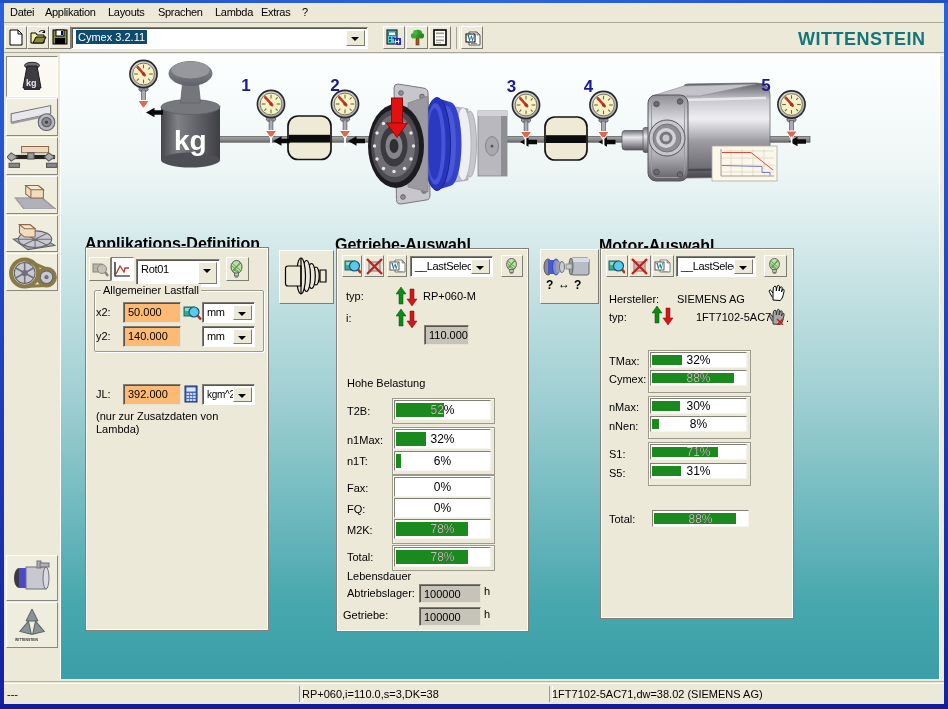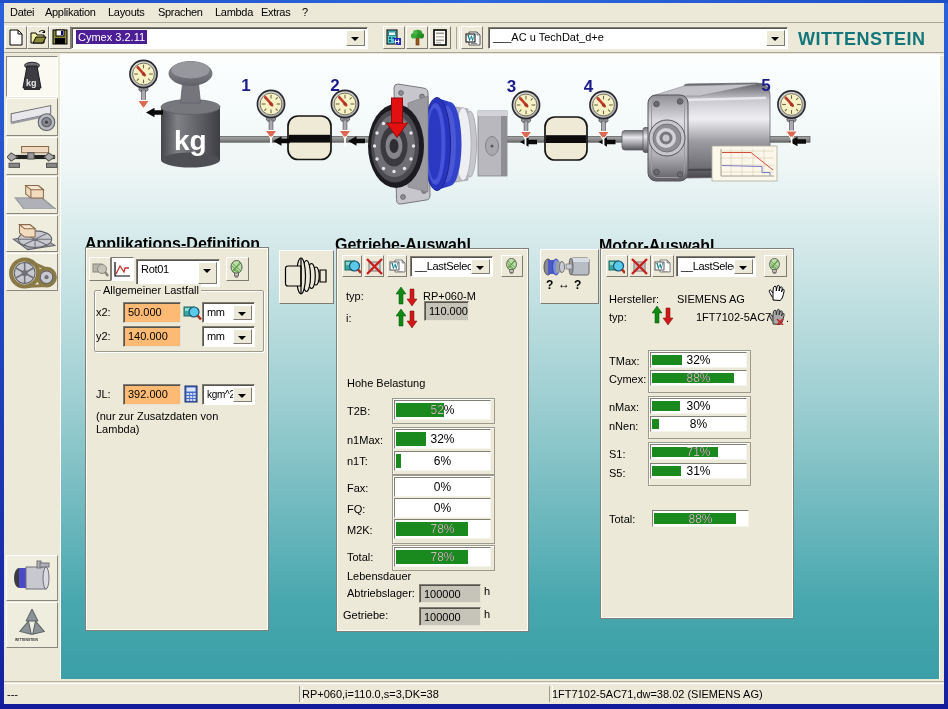--- a/index.html
+++ b/index.html
@@ -92,21 +92,21 @@
   </div>
   <div class="tbtn" style="left:49px;top:26px">
     <svg width="16" height="16" viewBox="0 0 16 16">
         <rect x="1" y="1" width="14" height="14" fill="#8A8A38" stroke="#000"></rect>
         <rect x="4" y="1" width="8" height="6" fill="#fff" stroke="#000"></rect>
         <rect x="9" y="2" width="2" height="4" fill="#00007A"></rect>
         <rect x="3" y="9" width="10" height="6" fill="#000"></rect>
       </svg>
   </div>
   <div class="combo" style="left:71px;top:27px;width:297px;height:22px">
-    <span class="cartxt" style="background:#4c1d95;color:#fff;padding:1px 2px;top:2px;">Cymex 3.2.11</span>
+    <span class="cartxt" style="background:#0c4a6e;color:#fff;padding:1px 2px;top:2px;">Cymex 3.2.11</span>
     <div class="cabtn">
         <i></i>
       </div>
   </div>
   <div class="tbtn" style="left:383px;top:26px">
     <svg width="17" height="17" viewBox="0 0 17 17">
         <rect x="1" y="1" width="10" height="14" fill="#5BC8D8" stroke="#000"></rect>
         <rect x="2.5" y="3" width="7" height="3.5" fill="#E8F8FC" stroke="#06656E" stroke-width=".7"></rect>
         <rect x="3" y="8" width="2" height="2" fill="#06656E"></rect>
         <rect x="6.5" y="8" width="2" height="2" fill="#06656E"></rect>
@@ -136,26 +136,20 @@
   </div>
   <div class="abs" style="left:456px;top:27px;width:2px;height:22px;border-left:1px solid #A9A699;border-right:1px solid #fff"></div>
   <div class="tbtn" style="left:461px;top:26px">
     <svg width="18" height="18" viewBox="0 0 18 18">
         <path d="M5 3h8l3 3v10H5z" fill="#fff" stroke="#555"></path>
         <rect x="2" y="5" width="9" height="8" fill="#fff" stroke="#000"></rect>
         <text x="3" y="12" font-size="8" font-weight="bold" fill="#0E7A8A" font-family="Liberation Serif">W</text>
         <path d="M13 3l3 3h-3z" fill="#C6C3B8" stroke="#555" stroke-width=".6"></path>
         <rect x="7" y="14" width="6" height="1" fill="#888"></rect>
       </svg>
-  </div>
-  <div class="combo" style="left:488px;top:27px;width:300px;height:22px">
-    <span class="cartxt">___AC u TechDat_d+e</span>
-    <div class="cabtn">
-        <i></i>
-      </div>
   </div>
   <div id="logo" class="abs">WITTENSTEIN</div>
 
   <div id="sidebar" class="abs">
     <div class="sbtn" style="top:2px;height:41px;background:#FBFAF2;border-color:#8a887e #fff #fff #8a887e">
       <svg width="50" height="39" viewBox="0 0 50 39">
           <ellipse cx="25" cy="8.5" rx="7.5" ry="3.2" fill="#6E6E74" stroke="#26262A"></ellipse>
           <path d="M20 9 L16 31 h18 L30 9 z" fill="#3C3C42" stroke="#1A1A1E"></path>
           <path d="M17 30h16v3H17z" fill="#2E2E34"></path>
           <text x="19" y="29" font-size="9" font-weight="bold" fill="#E8E8E8">kg</text>
@@ -589,21 +583,21 @@
     <svg class="abs" style="left:59px;top:38px" width="22" height="19" viewBox="0 0 22 19">
         <polygon points="5,0 10,7 7,7 7,17 3,17 3,7 0,7" fill="#0E8A12" stroke="#064A08" stroke-width=".5"></polygon>
         <polygon points="16,19 21,12 18,12 18,2 14,2 14,12 11,12" fill="#D01818" stroke="#7A0A0A" stroke-width=".5"></polygon>
       </svg>
     <span class="lab" style="left:86px;top:41px">RP+060-M</span>
     <span class="lab" style="left:9px;top:63px">i:</span>
     <svg class="abs" style="left:59px;top:60px" width="22" height="19" viewBox="0 0 22 19">
         <polygon points="5,0 10,7 7,7 7,17 3,17 3,7 0,7" fill="#0E8A12" stroke="#064A08" stroke-width=".5"></polygon>
         <polygon points="16,19 21,12 18,12 18,2 14,2 14,12 11,12" fill="#D01818" stroke="#7A0A0A" stroke-width=".5"></polygon>
       </svg>
-    <div class="field gray" style="left:87px;top:52px;width:45px;height:20px">
+    <div class="field gray" style="left:87px;top:76px;width:45px;height:20px">
         <span>110.000</span>
       </div>
     <span class="lab" style="left:10px;top:128px">Hohe Belastung</span>
 
     <div class="bgrp" style="left:55px;top:149px;width:101px;height:24px"></div>
     <span class="lab" style="left:10px;top:156px">T2B:</span>
     <div class="bar" style="left:57px;top:151px;width:97px;height:20px">
       <div class="fill" style="width:48px"></div>
       <div class="tb">52%</div>
       <div class="tw" style="width:48px">

